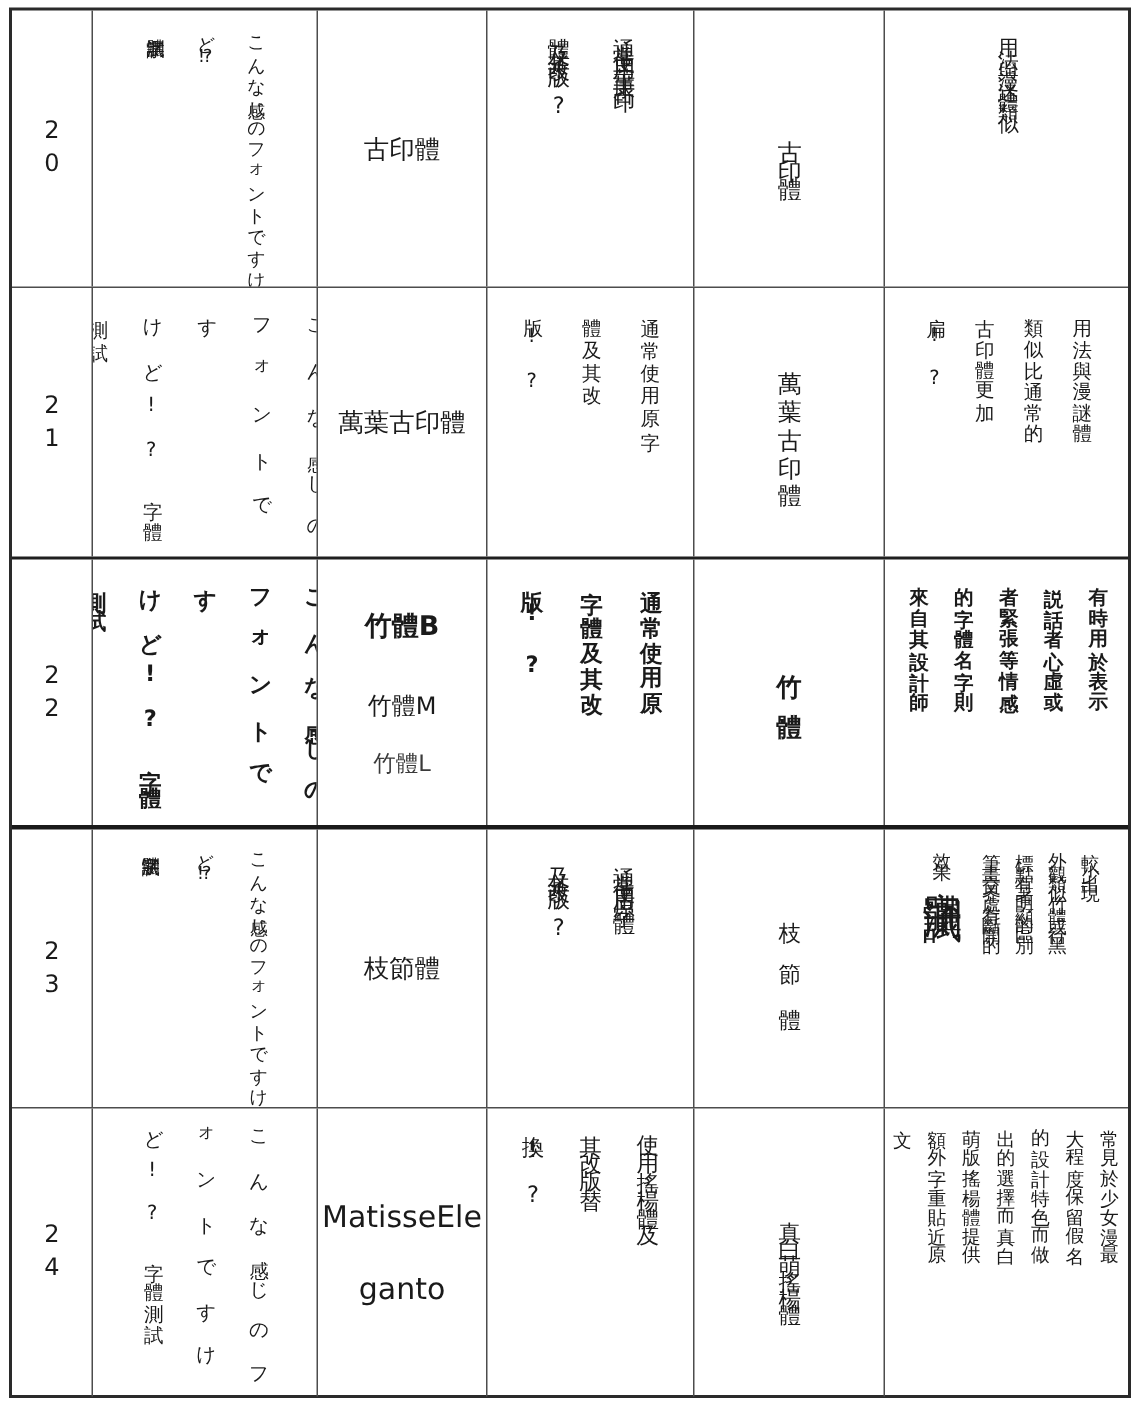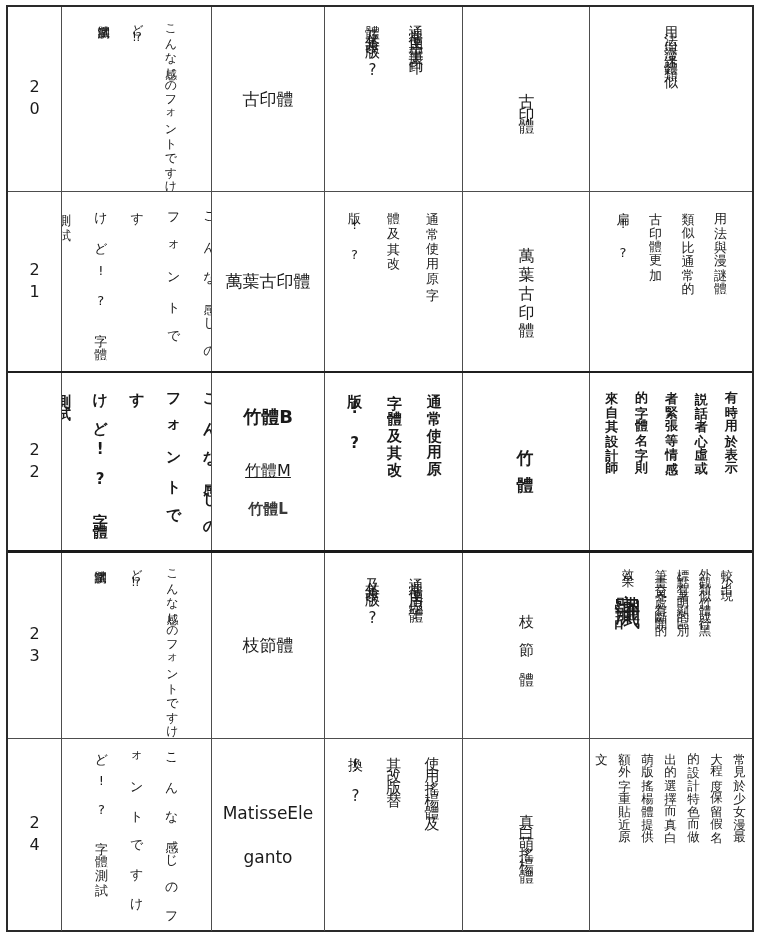--- a/index.html
+++ b/index.html
@@ -30,35 +30,35 @@
   .r20 .notes{font-size:14px;letter-spacing:7px;line-height:1.8;padding-top:8px;}
   
   .r21 .sample{font-size:13px;letter-spacing:15px;line-height:2.8;padding-top:11px;}
   .r21 .nm{font-size:17px;}
   .r21 .usage{font-size:13px;letter-spacing:15px;line-height:3.0;padding-top:10px;}
   .r21 .disp{font-size:16px;letter-spacing:19px;}
   .r21 .notes{font-size:13px;letter-spacing:14px;line-height:2.5;padding-top:10px;}
   
   .r22 .sample{font-size:15px;font-weight:700;letter-spacing:12px;line-height:2.45;padding-top:9px;}
   .r22 .nm-b{font-size:18px;font-weight:700;margin-bottom:32px;}
-  .r22 .nm-m{font-size:16px;font-weight:400;margin-bottom:18px;text-decoration:underline;}
-  .r22 .nm-l{font-size:15px;font-weight:700;color:#3a3a3a;}
+  .r22 .nm-m{font-size:16px;font-weight:400;margin-bottom:18px;}
+  .r22 .nm-l{font-size:15px;font-weight:400;color:#3a3a3a;}
   .r22 .usage{font-size:15px;font-weight:700;letter-spacing:17px;line-height:2.65;padding-top:9px;}
   .r22 .disp{font-size:17px;font-weight:700;letter-spacing:27px;}
   .r22 .notes{font-size:13px;font-weight:700;letter-spacing:14px;line-height:2.3;padding-top:8px;}
   
   .r23 .sample{font-size:12px;letter-spacing:0.5px;line-height:3.0;padding-top:8px;}
   .r23 .nm{font-size:17px;}
   .r23 .usage{font-size:15px;letter-spacing:5px;line-height:2.9;padding-top:13px;}
   .r23 .disp{font-size:15px;letter-spacing:29px;}
   .r23 .notes{font-size:12.5px;letter-spacing:7px;line-height:1.76;padding-top:6px;}
   .r23 .notes .big{font-size:26px;letter-spacing:3px;font-weight:500;}
   
   .r24 .sample{font-size:13px;letter-spacing:14px;line-height:2.7;padding-top:5px;}
-  .r24 .nm{font-size:17px;}
+  .r24 .nm{font-size:20px;}
   .r24 .nm1{margin-bottom:24px;}
   .r24 .usage{font-size:15px;letter-spacing:12px;line-height:2.55;padding-top:6px;}
   .r24 .disp{font-size:15px;letter-spacing:11px;}
   .r24 .notes{font-size:12.5px;letter-spacing:13px;line-height:1.84;padding-top:4px;}
 </style>
 </head>
 <body>
 
 <div class="table">
 

